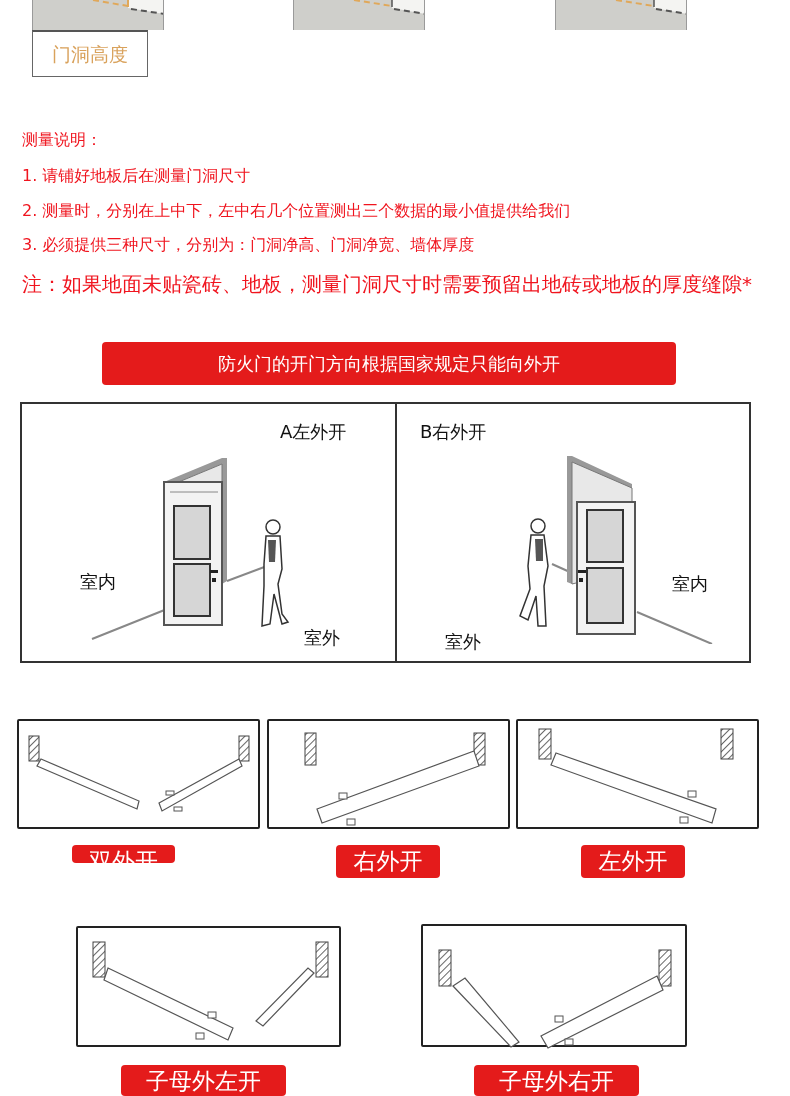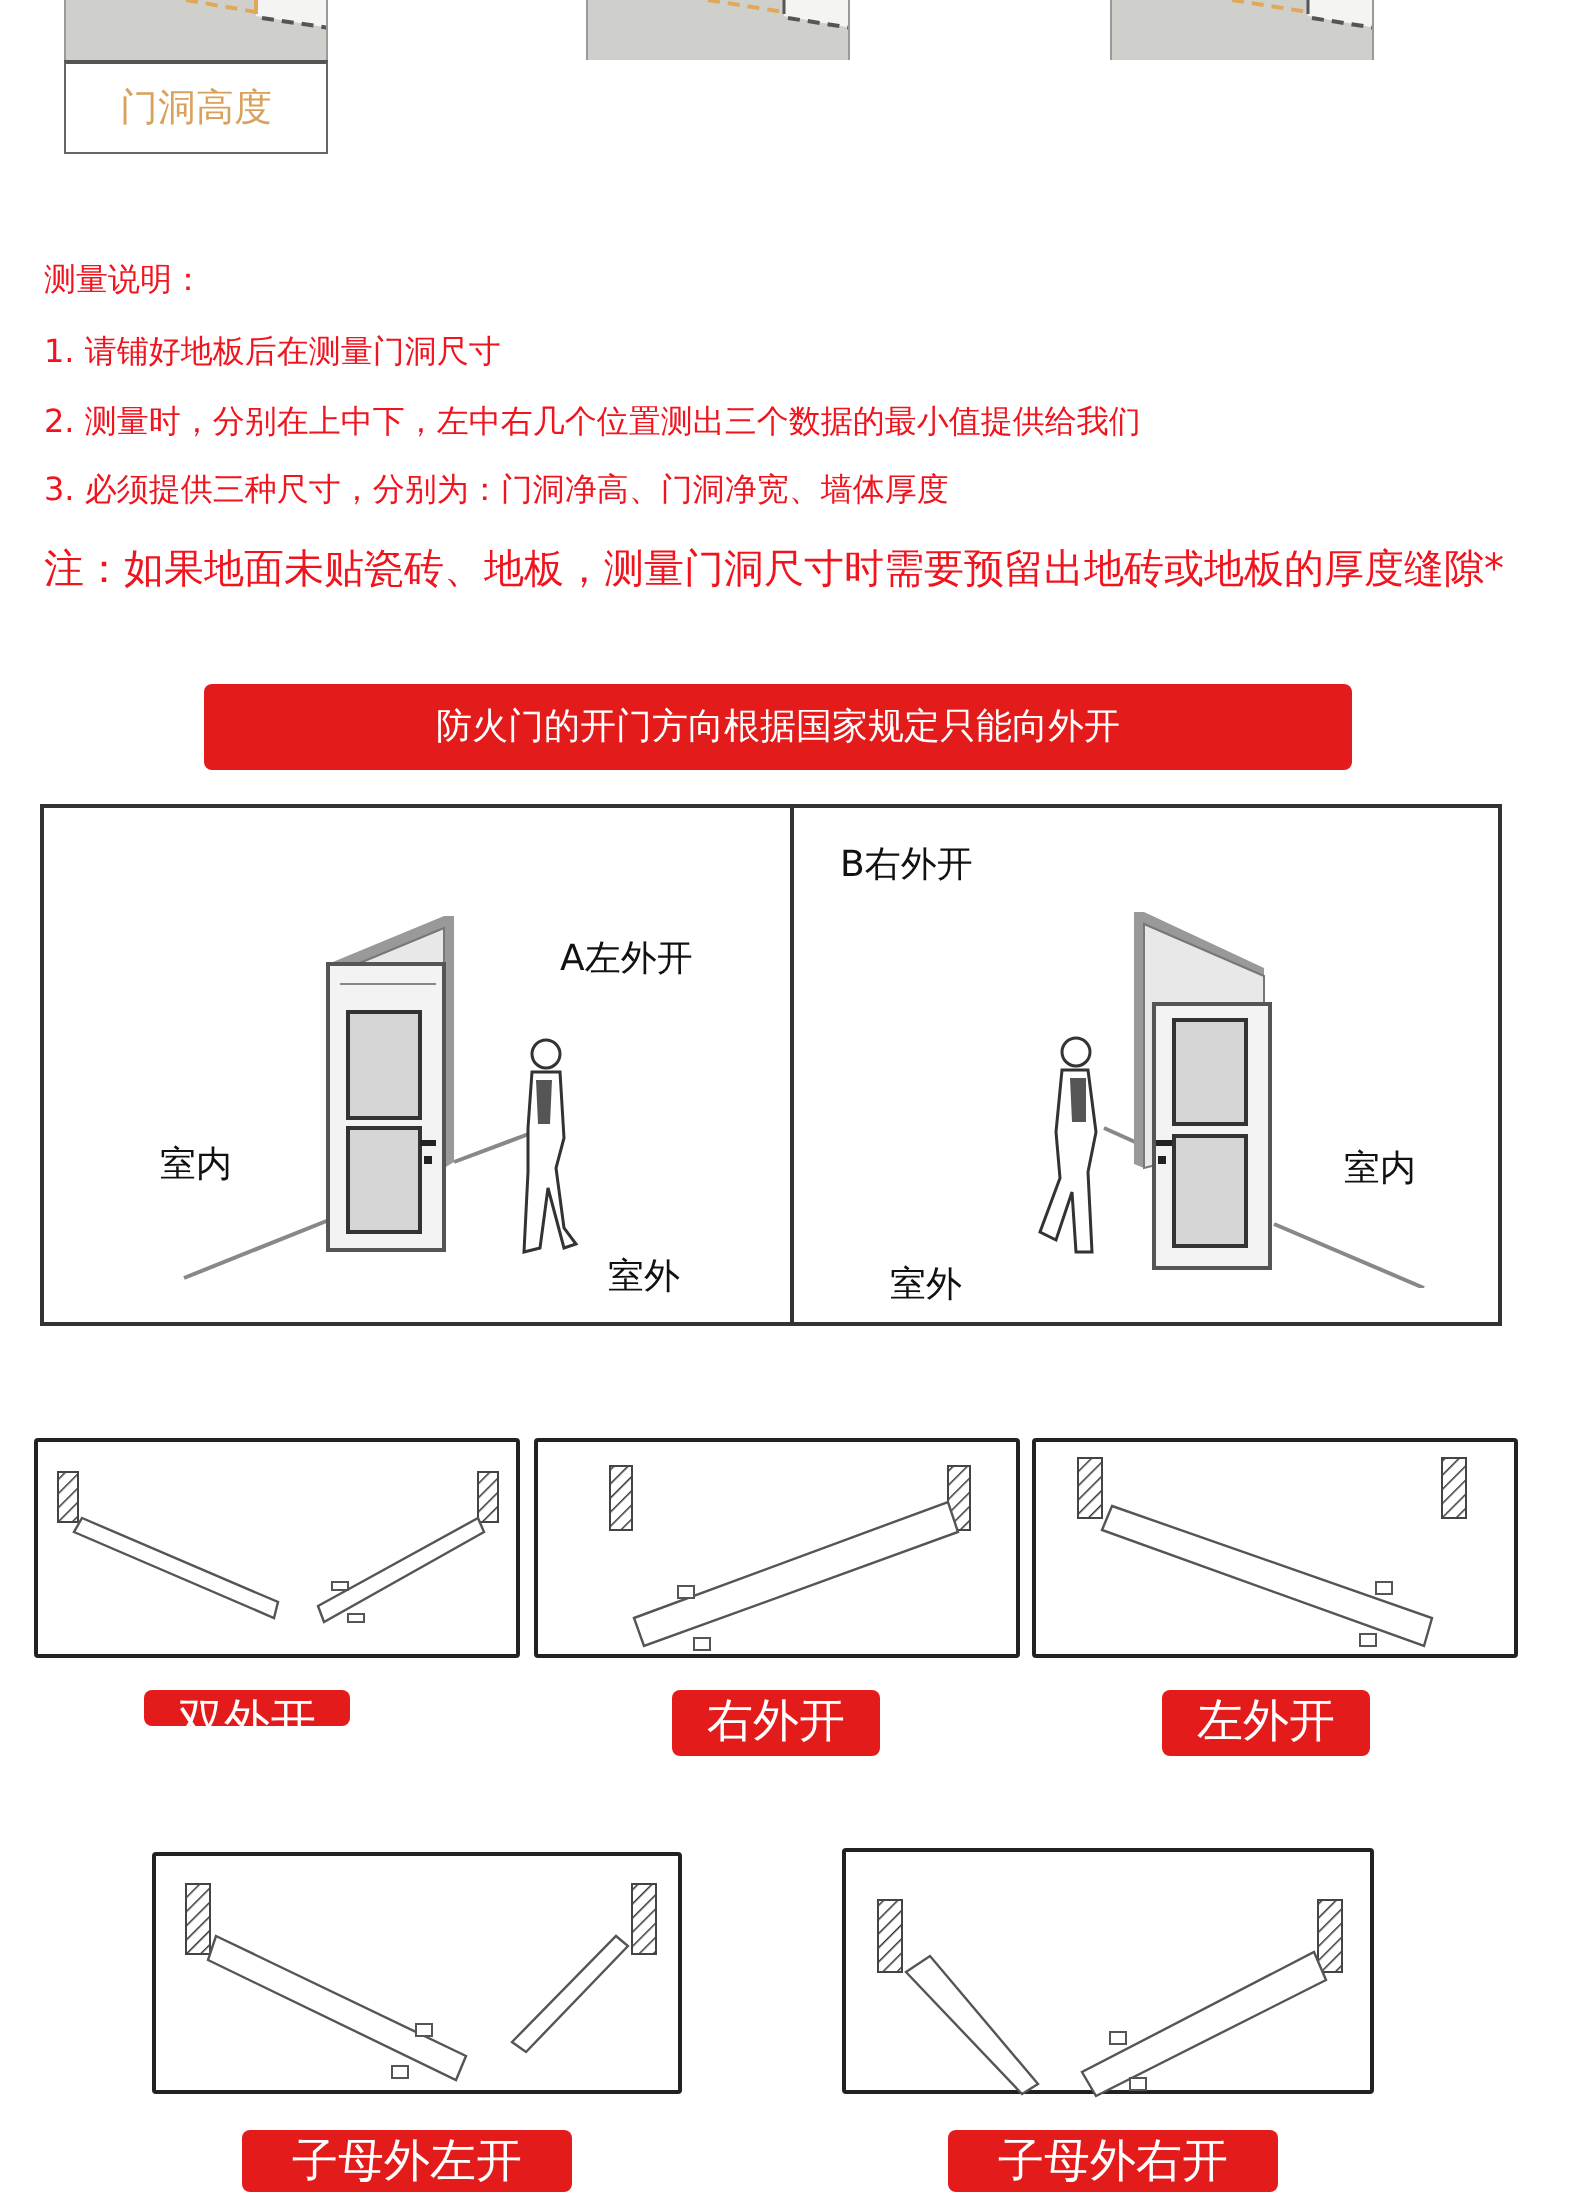--- a/index.html
+++ b/index.html
@@ -3,21 +3,21 @@
 <meta charset="utf-8">
 <style>
   * { box-sizing: border-box; margin: 0; padding: 0; }
   html, body { width: 790px; height: 1096px; background: #ffffff; overflow: hidden; }
   body { position: relative; font-family: "DejaVu Sans", "Liberation Sans", sans-serif; }
 
   
   .mcard { position: absolute; top: 0; width: 132px; height: 77px; }
   .mcard .wall { position: absolute; left: 0; top: 0; width: 132px; height: 30px; background: #cfcfcb; overflow: hidden; border-left: 1px solid #9a9a9a; border-right: 1px solid #9a9a9a; }
   .mcard .wall svg { position: absolute; left: 0; top: 0; }
-  .mcard .label { position: absolute; left: 0; top: 30px; width: 132px; height: 47px; background: #fff; border: 1px solid #666; border-top: 2px solid #555; color: #d9a25c; font-size: 19px; text-align: center; line-height: 44px; letter-spacing: 0px; }
+  .mcard .label { position: absolute; left: 0; top: 30px; width: 116px; height: 47px; background: #fff; border: 1px solid #666; border-top: 2px solid #555; color: #d9a25c; font-size: 19px; text-align: center; line-height: 44px; letter-spacing: 0px; }
 
   
   .notes { position: absolute; left: 22px; top: 130px; color: #f0141e; }
   .notes .line { position: absolute; left: 0; white-space: nowrap; font-size: 16px; }
   .notes .line.small { font-size: 20px; }
 
   
   .banner { position: absolute; background: #e41b1b; color: #fff; text-align: center; border-radius: 4px; white-space: nowrap; }
   .main-banner { left: 102px; top: 342px; width: 574px; height: 43px; font-size: 18px; line-height: 43px; font-weight: normal; }
 
@@ -75,21 +75,21 @@
   <div class="line" style="top:71px;">2. 测量时，分别在上中下，左中右几个位置测出三个数据的最小值提供给我们</div>
   <div class="line" style="top:105px;">3. 必须提供三种尺寸，分别为：门洞净高、门洞净宽、墙体厚度</div>
   <div class="line small" style="top:141px;">注：如果地面未贴瓷砖、地板，测量门洞尺寸时需要预留出地砖或地板的厚度缝隙*</div>
 </div>
 
 <div class="banner main-banner">防火门的开门方向根据国家规定只能向外开</div>
 
 <div class="persp">
   <div class="divider"></div>
 
-  <span class="lbl" style="left:258px; top:16px;margin-top:47px;">A左外开</span>
+  <span class="lbl" style="left:258px; top:16px;">A左外开</span>
   <span class="lbl" style="left:58px; top:166px;">室内</span>
   <span class="lbl" style="left:282px; top:222px;">室外</span>
 
   <svg style="left:60px; top:40px;" width="250" height="200" viewBox="0 0 250 200">
 
     <line x1="10" y1="195" x2="85" y2="165" stroke="#888" stroke-width="2"></line>
     <line x1="145" y1="137" x2="185" y2="122" stroke="#888" stroke-width="2"></line>
 
     <polygon points="82,38 140,14 145,14 145,137 140,140 140,20 87,42" fill="#999"></polygon>
     <polygon points="87,42 140,20 140,140 87,120" fill="#e8e8e8" stroke="#777" stroke-width="1"></polygon>

